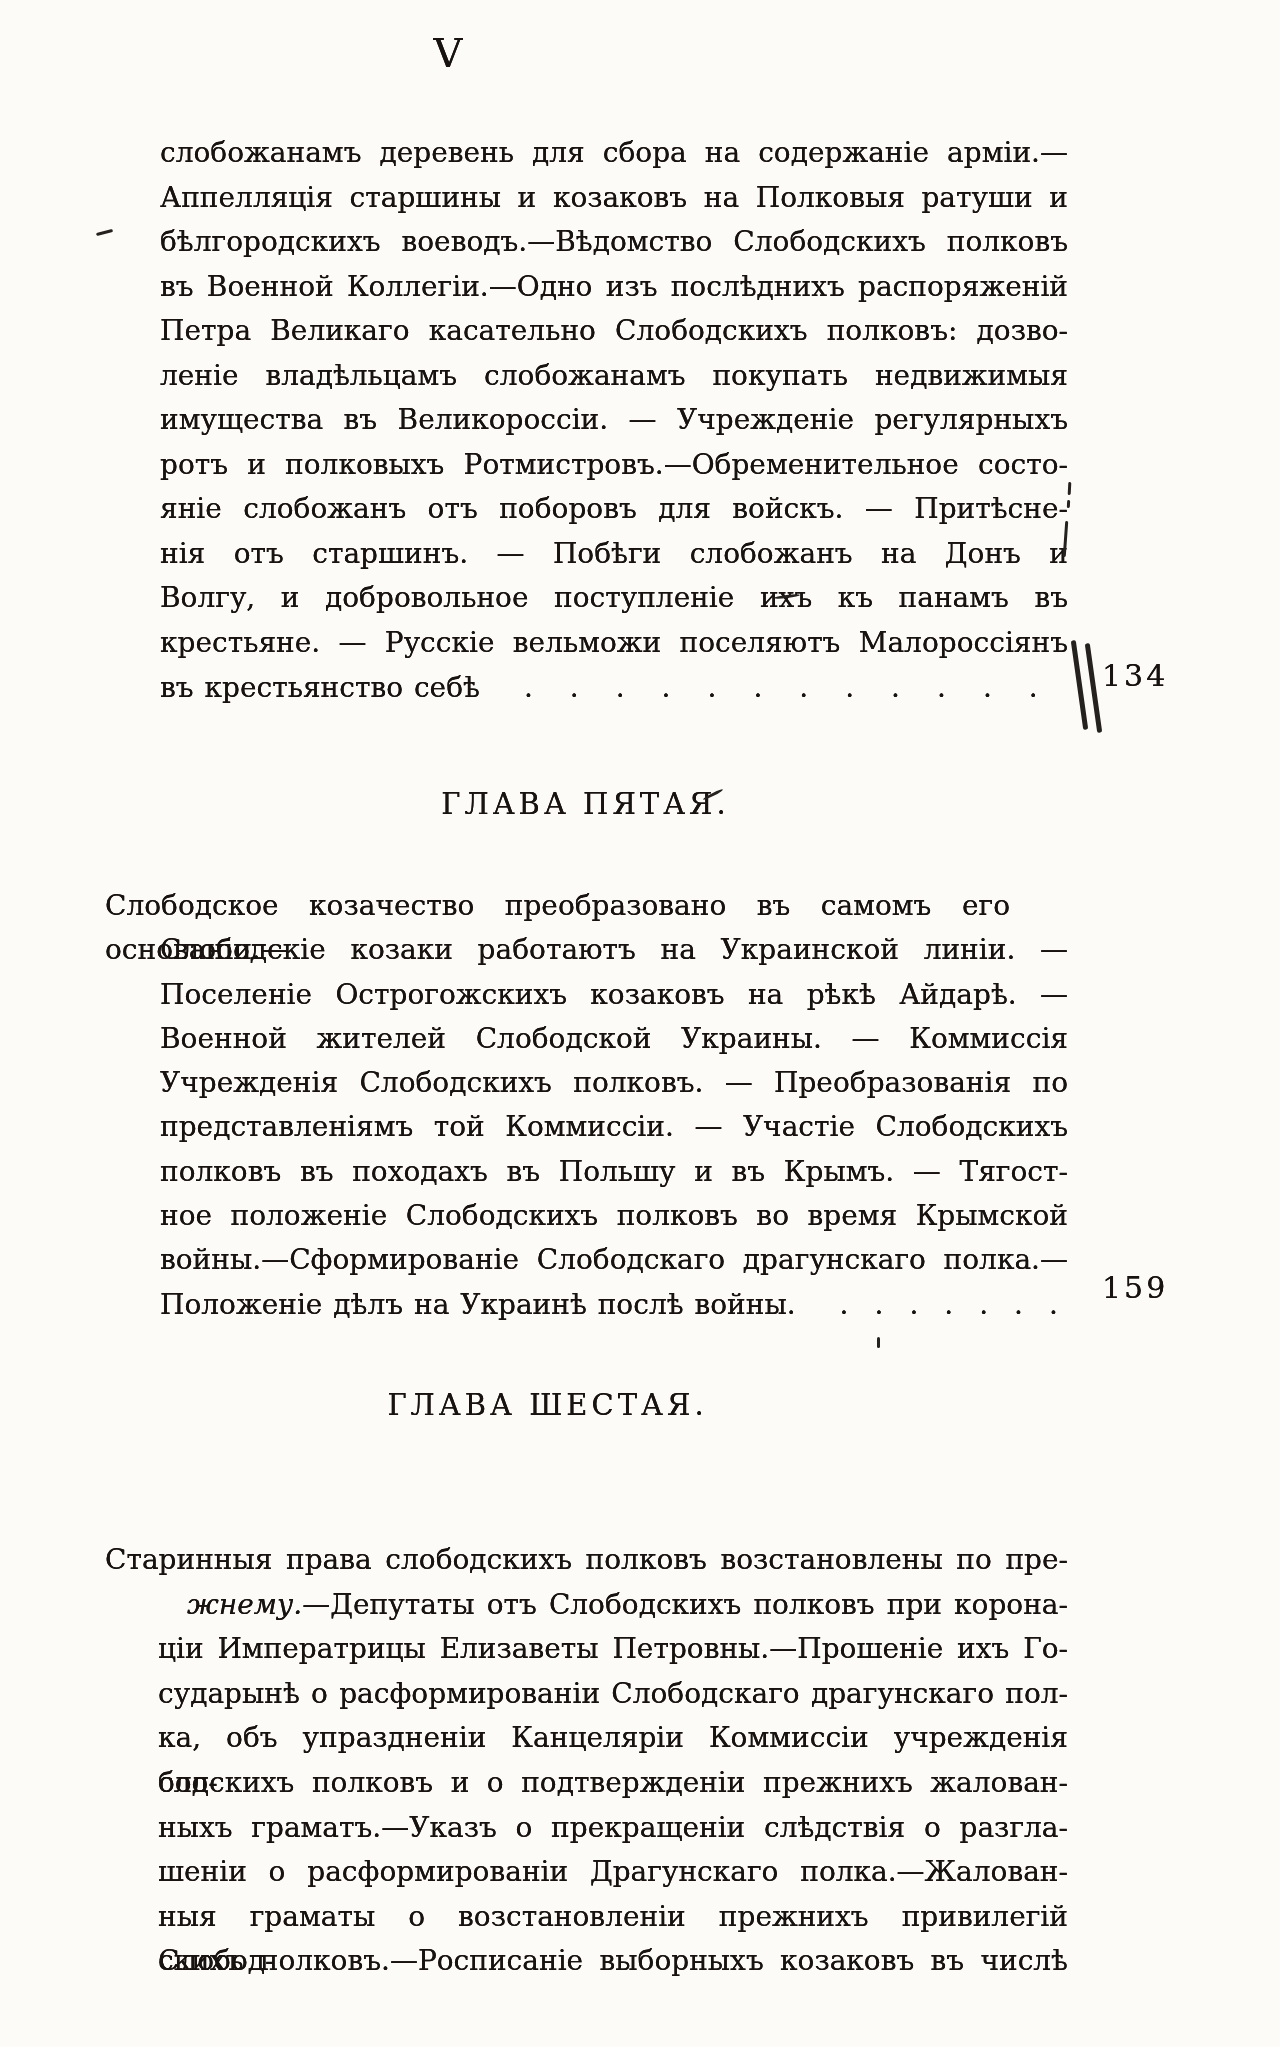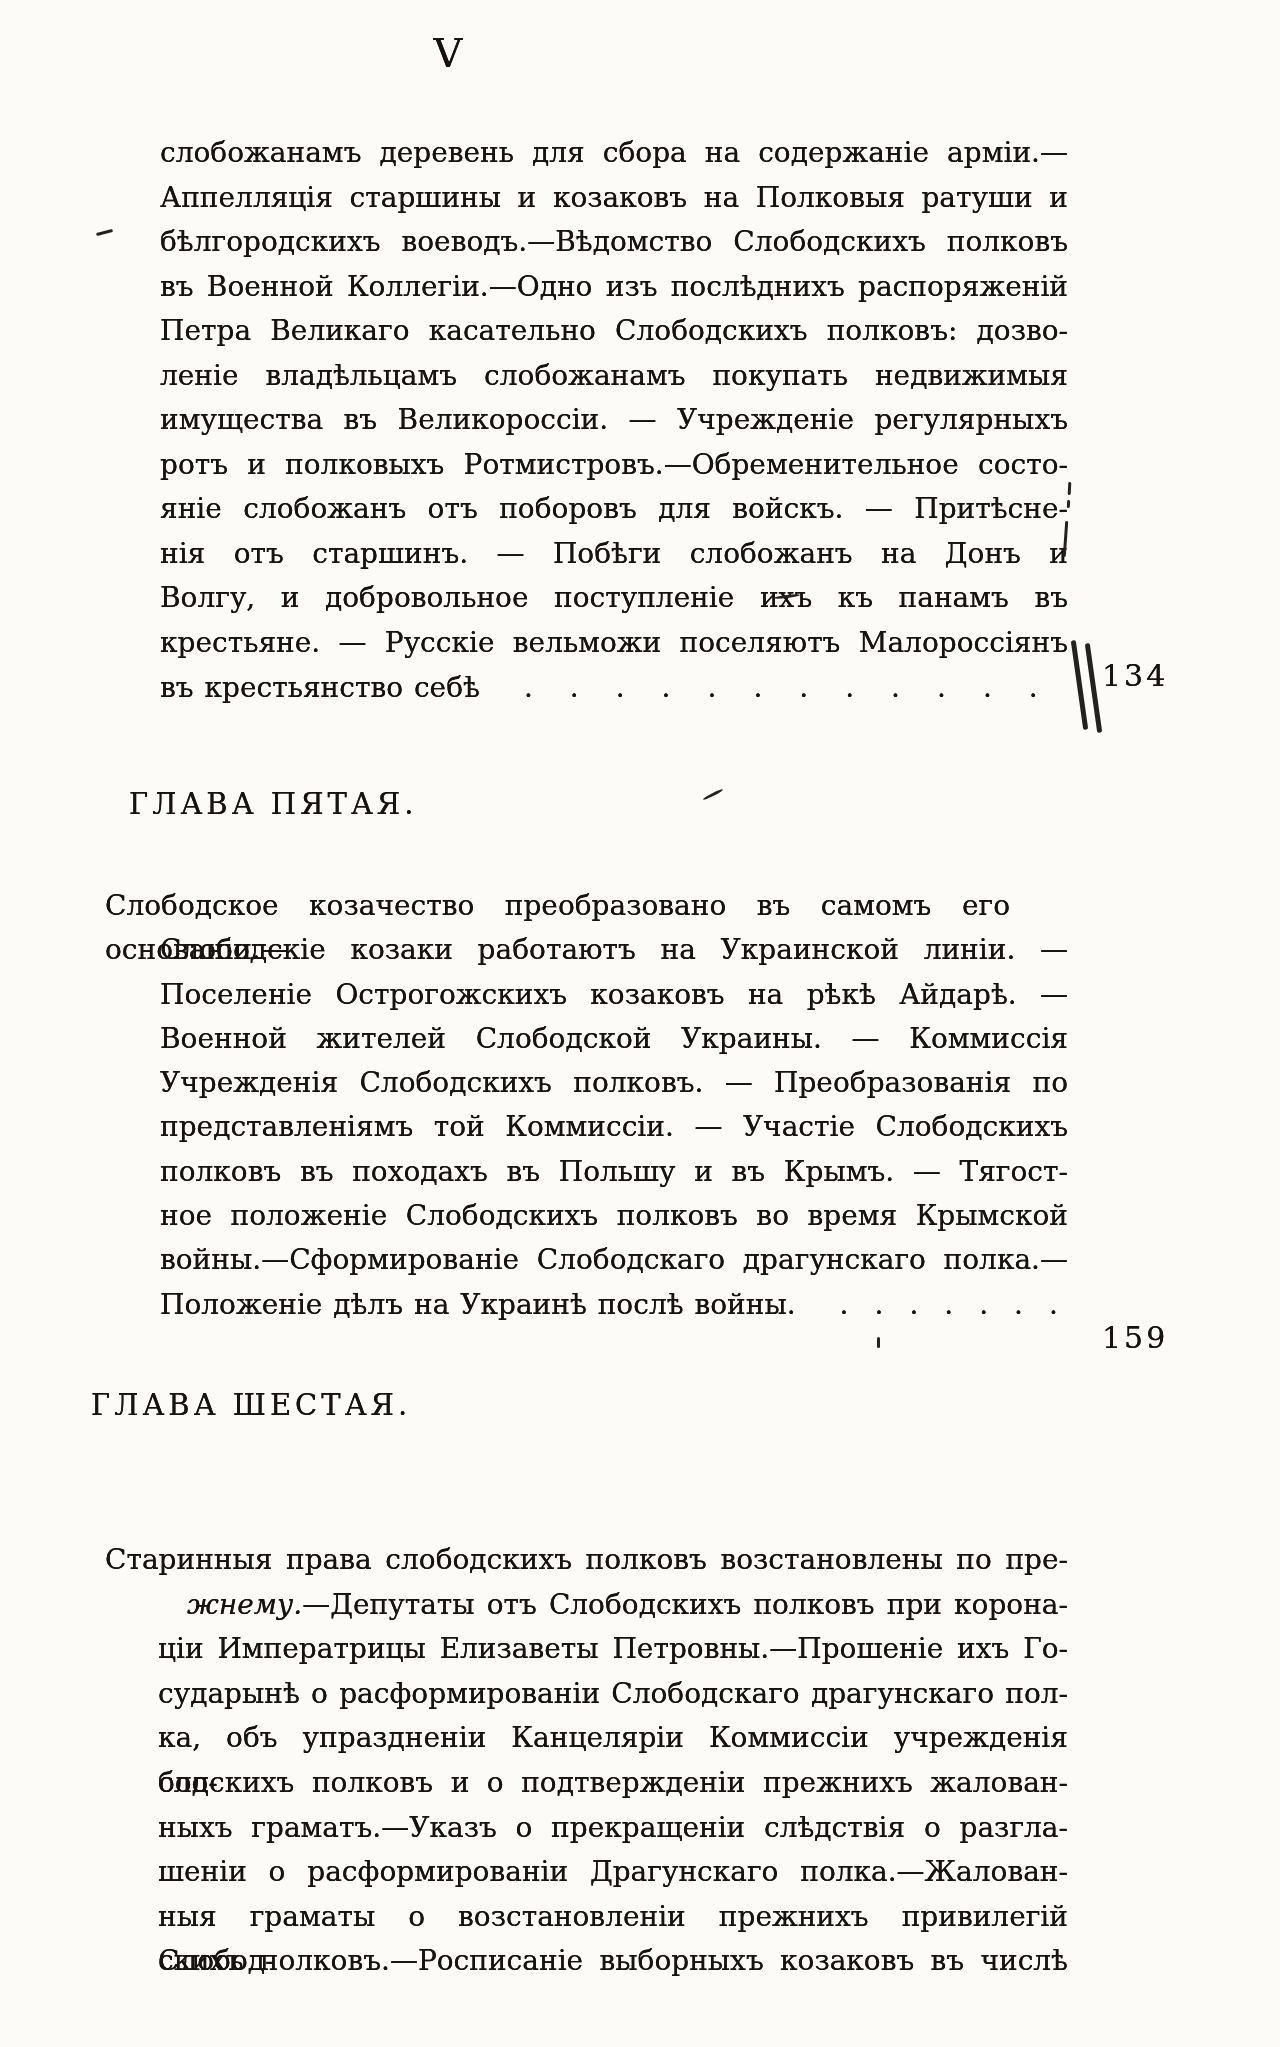--- a/index.html
+++ b/index.html
@@ -43,33 +43,33 @@
   .dotline{display:flex;text-align:left;text-align-last:auto;gap:28px;}
   .dotline .txt{flex:0 0 auto;}
   .dots{
     flex:1 1 auto;overflow:hidden;white-space:nowrap;
     letter-spacing:37px;padding-left:16px;
   }
   .c5 .dots{letter-spacing:26px;}
   
   .heading{
     position:absolute;left:155px;width:913px;
-    font-size:29px;letter-spacing:4px;
+    text-align:center;font-size:29px;letter-spacing:4px;
     text-shadow:0 0 .6px currentColor;
   }
   .h5{top:787px;transform:translateX(-26px);}
   .h6{top:1388px;transform:translateX(-64px);}
   
   .pagenum{
     position:absolute;left:1102px;
     font-size:30px;letter-spacing:3px;
     text-shadow:0 0 .6px currentColor;
   }
   .p134{top:658px;}
-  .p159{top:1320px;}
+  .p159{top:1270px;}
   
   .mark{position:absolute;background:#24211e;border-radius:2px;}
   .mk-margin-dash{left:96px;top:231px;width:17px;height:3px;transform:rotate(-14deg);}
   .mk-vseg1{left:1068px;top:482px;width:3px;height:13px;transform:rotate(3deg);}
   .mk-vseg2{left:1067px;top:500px;width:3px;height:8px;transform:rotate(3deg);}
   .mk-vseg3{left:1064px;top:521px;width:3px;height:36px;transform:rotate(4deg);}
   .mk-slash1{left:1077px;top:640px;width:5px;height:90px;transform:rotate(-8deg);}
   .mk-slash2{left:1091px;top:643px;width:5px;height:90px;transform:rotate(-8deg);}
   .mk-tick-h5{left:702px;top:793px;width:22px;height:3px;transform:rotate(-27deg);border-radius:50%;}
   .mk-curve{left:774px;top:595px;width:26px;height:3px;transform:rotate(-7deg);border-radius:50%;}

